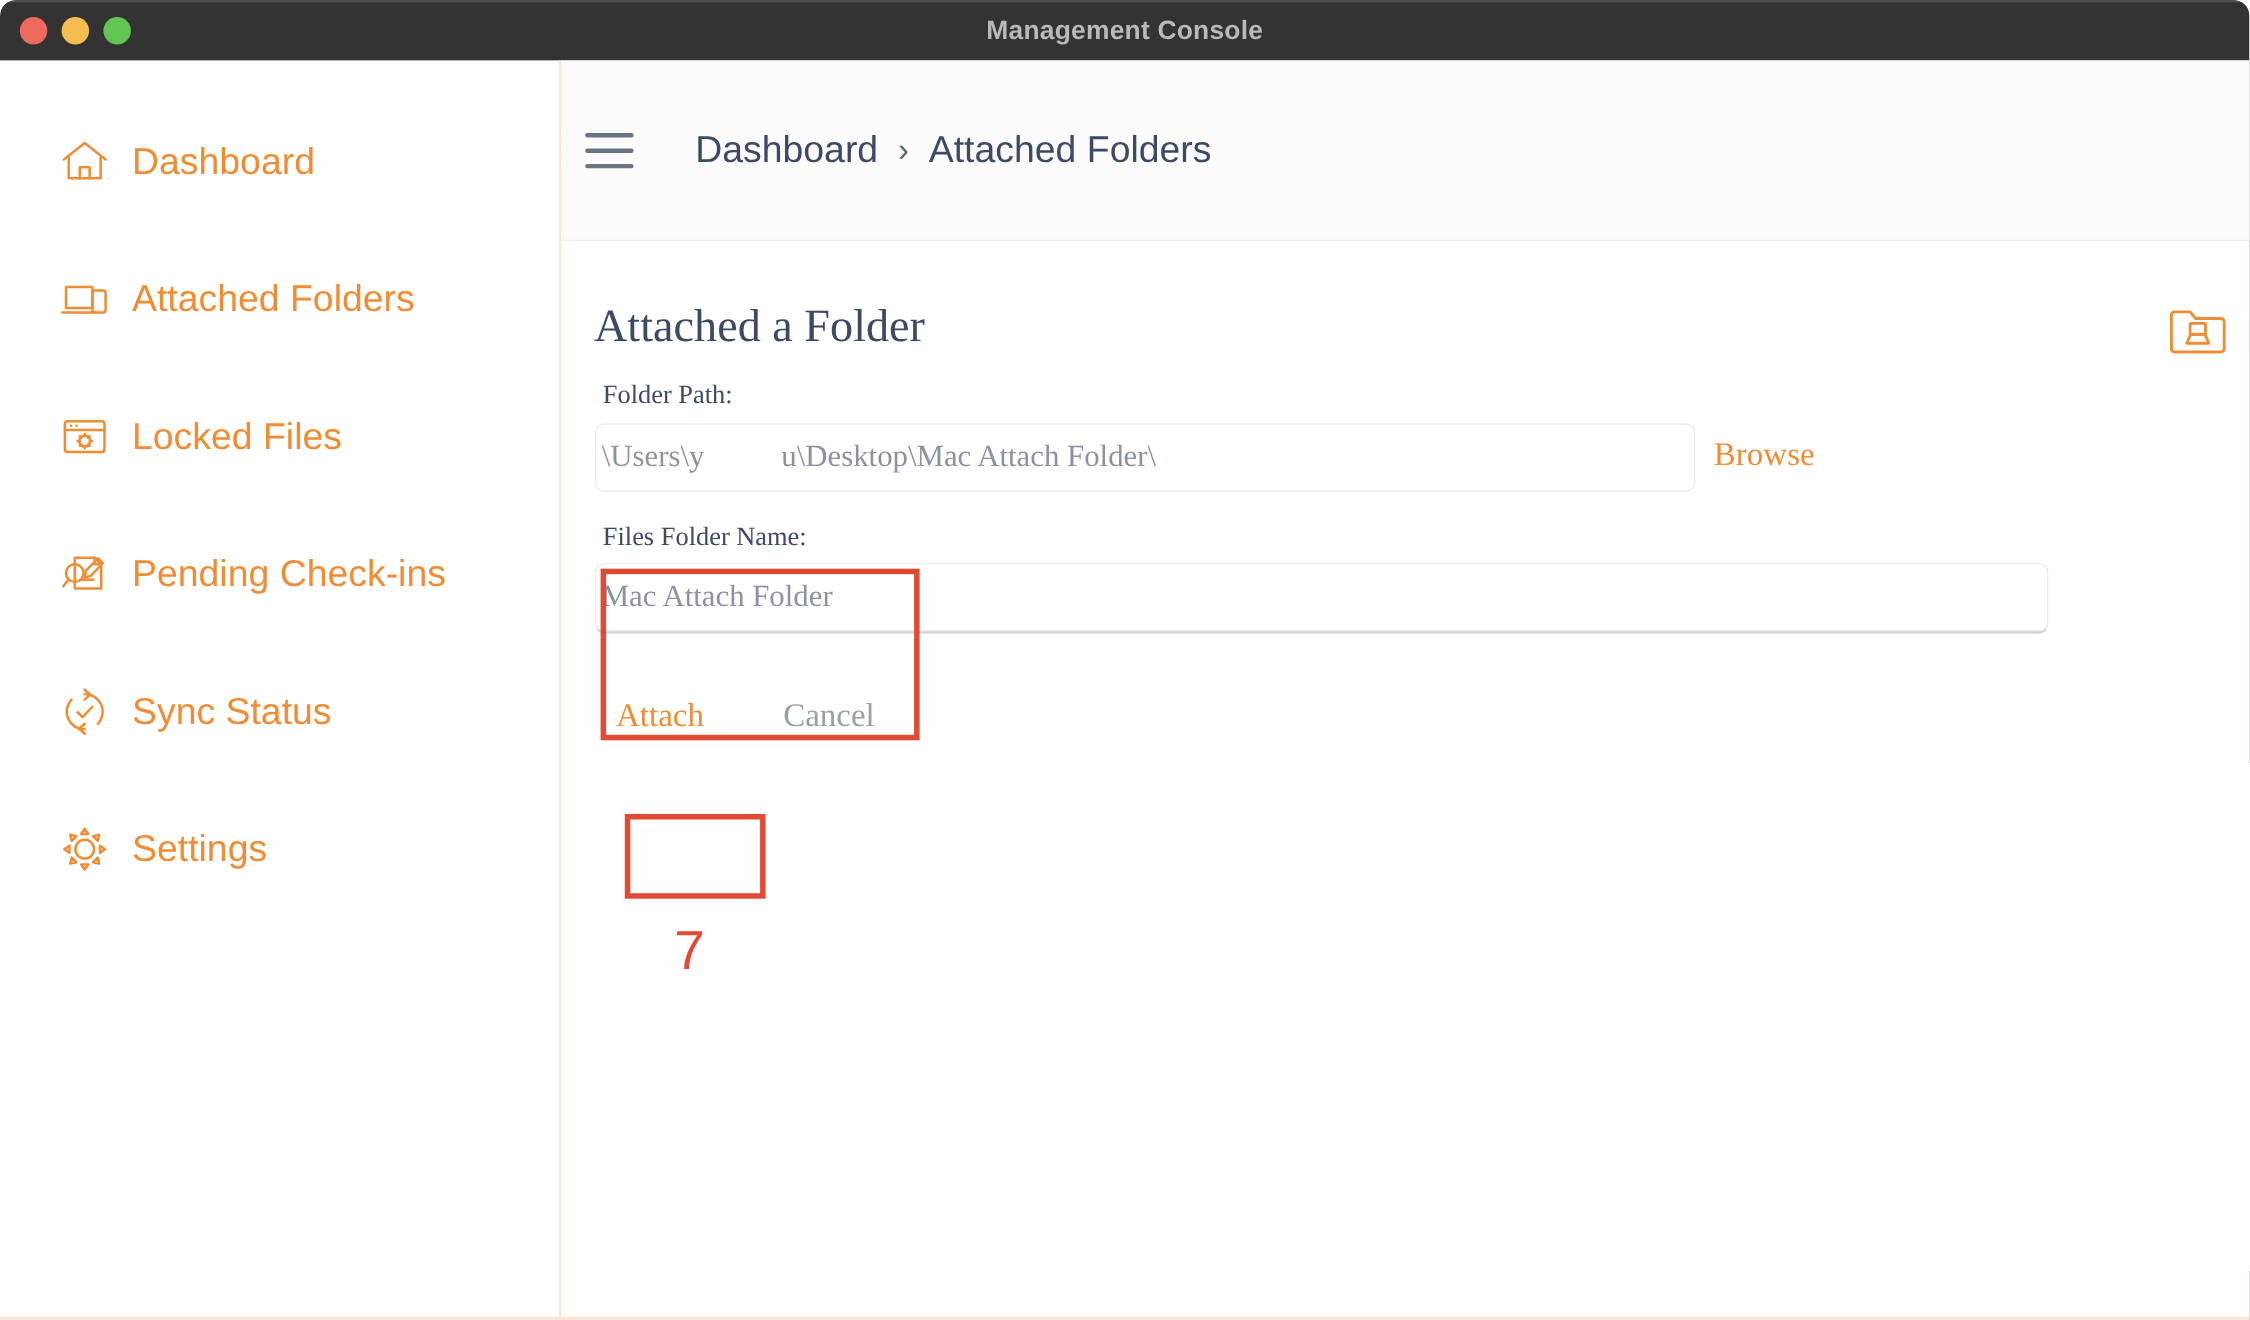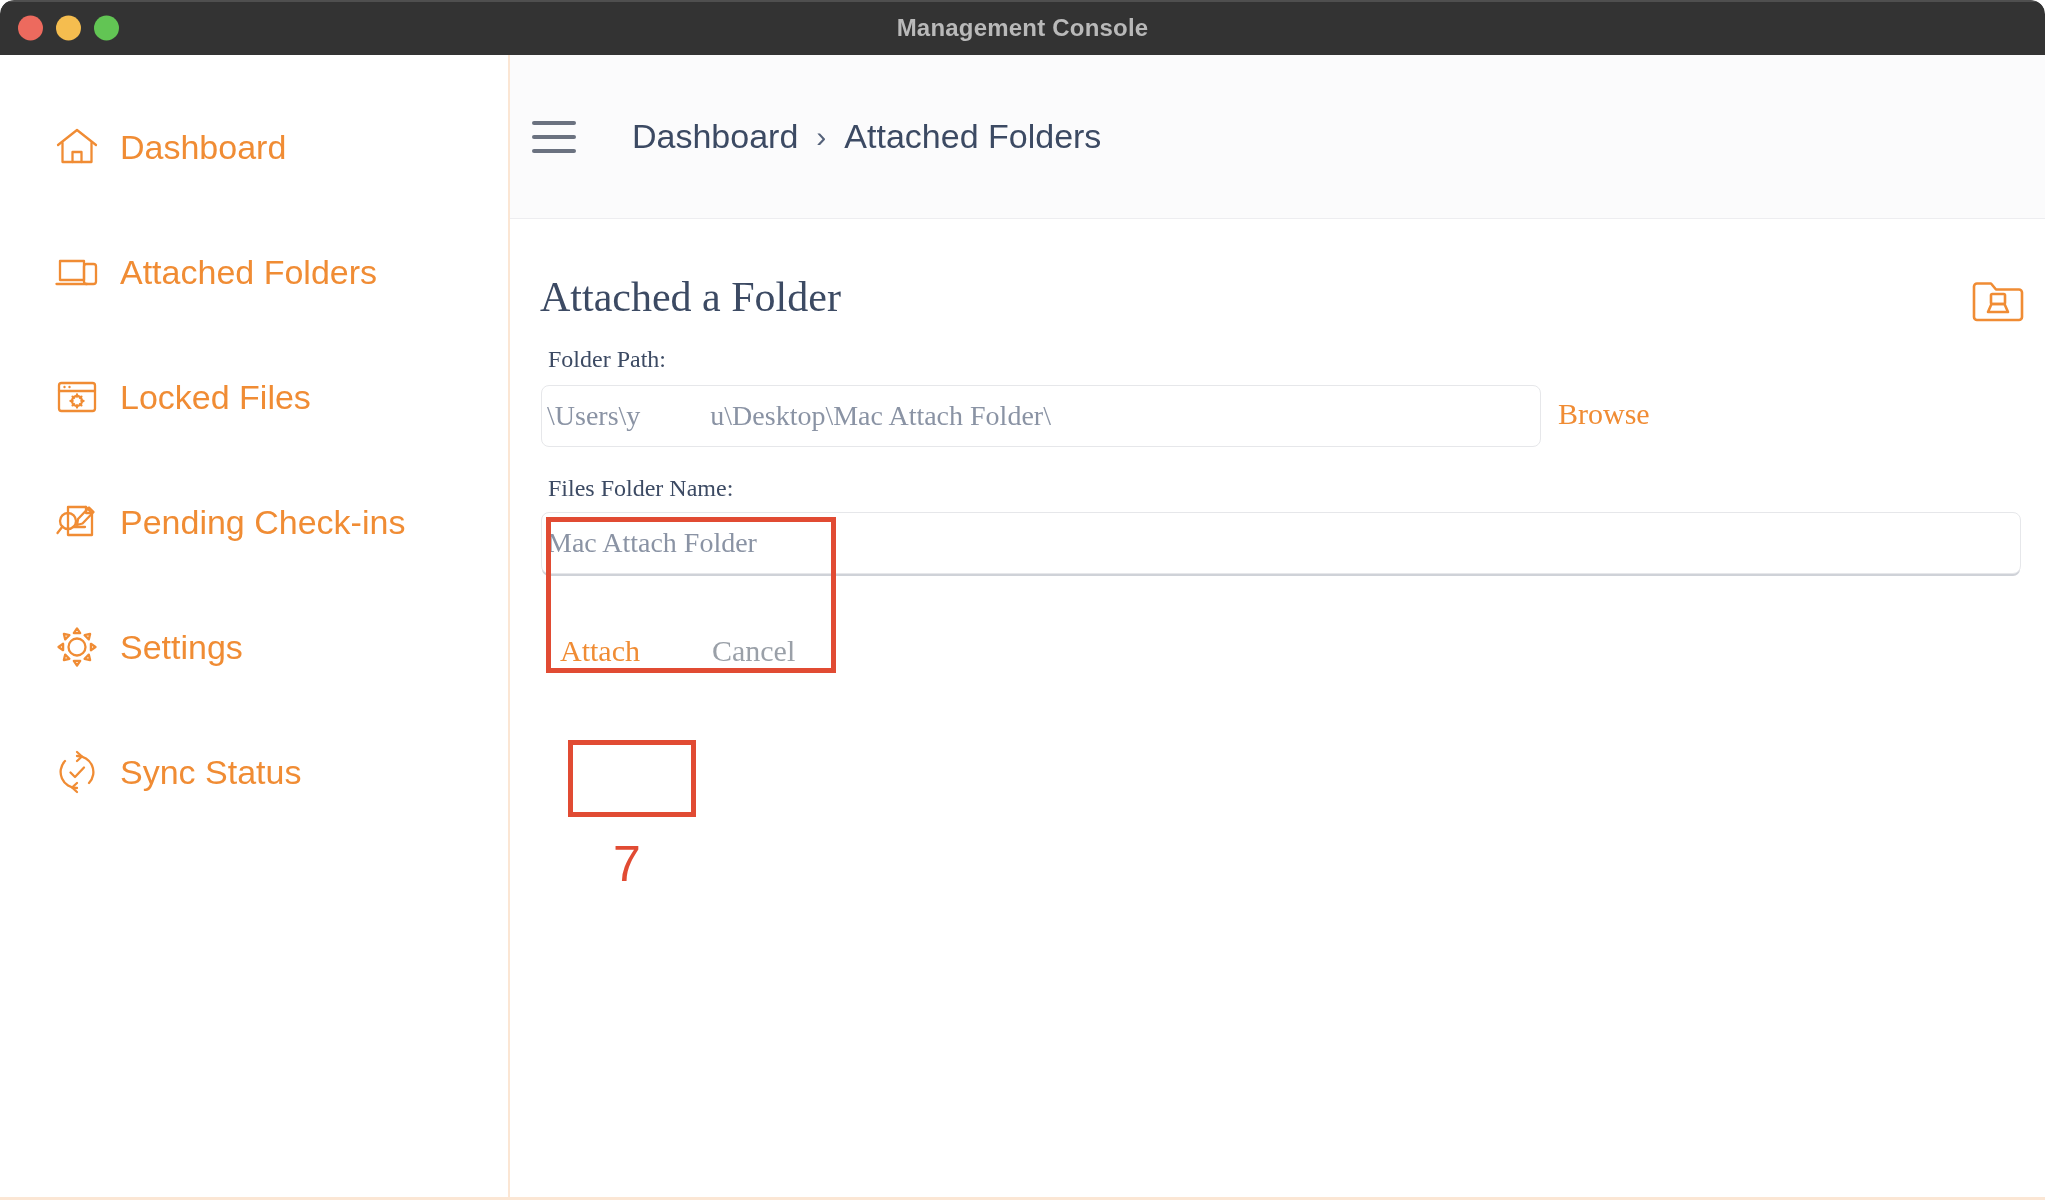--- a/index.html
+++ b/index.html
@@ -223,21 +223,21 @@
   }
   .input-folder-path {
     left: 31px;
     top: 166px;
     width: 1000px;
     height: 62px;
   }
   .input-cloud-name {
     left: 31px;
     top: 293px;
-    width: 1480px;
+    width: 1321px;
     height: 62px;
     box-shadow: 0 3px 0 -1px #cfd2d8;
   }
 
   .browse-link {
     position: absolute;
     left: 1048px;
     top: 180px;
     font-size: 30px;
     color: #f08c34;
@@ -376,41 +376,41 @@
               <path d="M8.5 27.5 L3.5 34"></path>
               <path d="M24 20 L35 8.5 L39.5 13 L28.5 24.5 L23 26 Z"></path>
             </svg>
           </span>
           <span class="nav-label">Pending Check-ins</span>
         </div>
 
         <div class="nav-item">
           <span class="nav-icon">
             <svg width="46" height="46" viewBox="0 0 46 46" fill="none" stroke="#f08c34" stroke-width="2.3" stroke-linecap="round" stroke-linejoin="round">
+              <path d="M23 7 A16 16 0 0 1 35 34"></path>
+              <path d="M23 39 A16 16 0 0 1 11 12"></path>
+              <path d="M23 3 l5 4.5 -5 4.5"></path>
+              <path d="M23 43 l-5 -4.5 5 -4.5"></path>
+              <path d="M16.5 23.5 l4.5 4.5 9 -9.5"></path>
+            </svg>
+          </span>
+          <span class="nav-label">Sync Status</span>
+        </div>
+
+        <div class="nav-item">
+          <span class="nav-icon">
+            <svg width="46" height="46" viewBox="0 0 46 46" fill="none" stroke="#f08c34" stroke-width="2.3" stroke-linecap="round" stroke-linejoin="round">
               <circle cx="23" cy="23" r="8.5"></circle>
               <path d="M23 4.5 l3.2 4.6 h-6.4 Z M23 41.5 l-3.2 -4.6 h6.4 Z
                        M4.5 23 l4.6 -3.2 v6.4 Z M41.5 23 l-4.6 3.2 v-6.4 Z
                        M9.9 9.9 l5.5 1.3 -4.2 4.2 Z M36.1 36.1 l-5.5 -1.3 4.2 -4.2 Z
                        M36.1 9.9 l-1.3 5.5 -4.2 -4.2 Z M9.9 36.1 l1.3 -5.5 4.2 4.2 Z"></path>
             </svg>
           </span>
           <span class="nav-label">Settings</span>
-        </div>
-
-        <div class="nav-item">
-          <span class="nav-icon">
-            <svg width="46" height="46" viewBox="0 0 46 46" fill="none" stroke="#f08c34" stroke-width="2.3" stroke-linecap="round" stroke-linejoin="round">
-              <path d="M23 7 A16 16 0 0 1 35 34"></path>
-              <path d="M23 39 A16 16 0 0 1 11 12"></path>
-              <path d="M23 3 l5 4.5 -5 4.5"></path>
-              <path d="M23 43 l-5 -4.5 5 -4.5"></path>
-              <path d="M16.5 23.5 l4.5 4.5 9 -9.5"></path>
-            </svg>
-          </span>
-          <span class="nav-label">Sync Status</span>
         </div>
 
       </div>
     </div>
 
     <div class="main">
 
       <div class="main-header">
         <div class="hamburger">
           <span></span>

